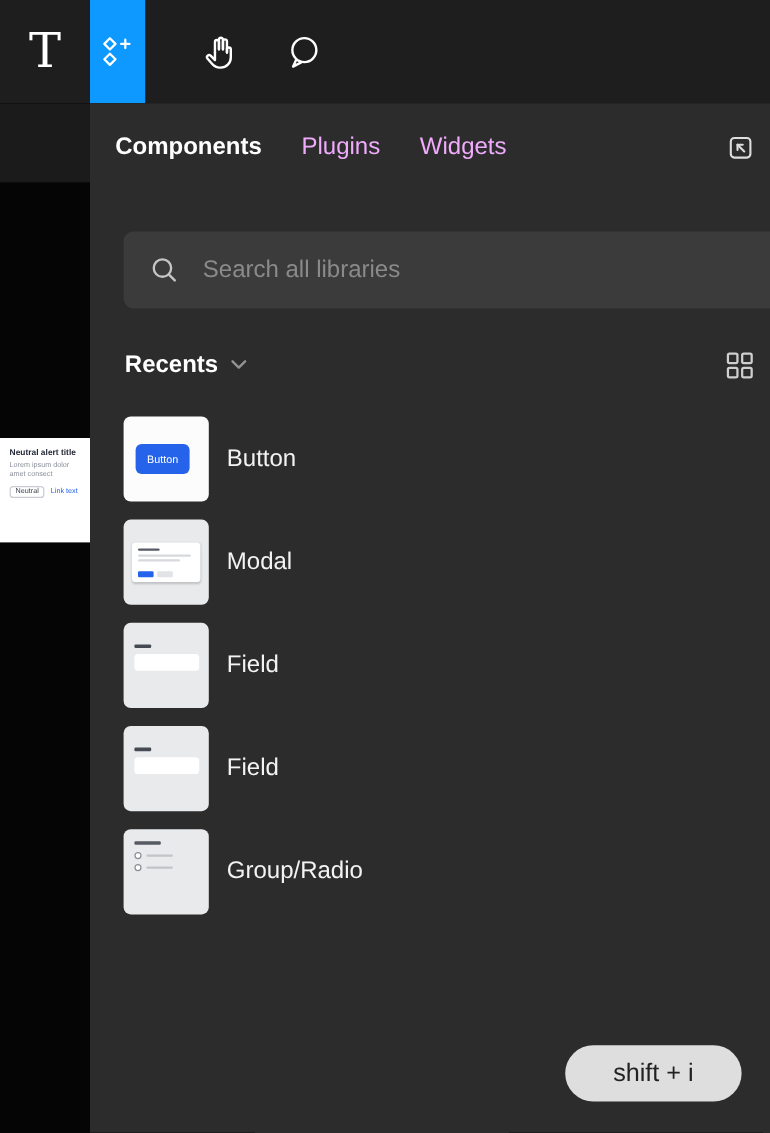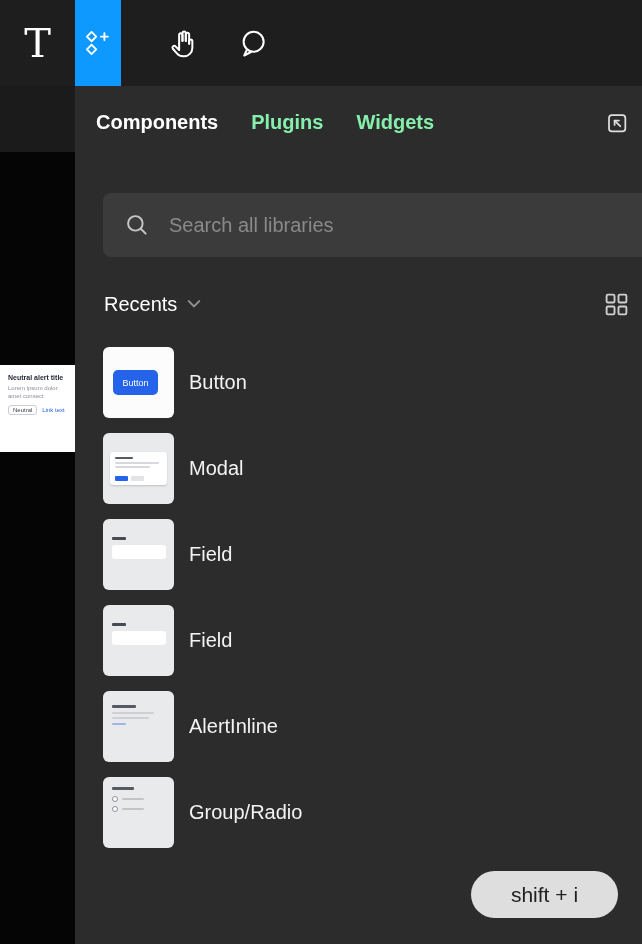--- a/index.html
+++ b/index.html
@@ -55,21 +55,21 @@
 
   
   .panel {
     position:absolute; left:75px; top:86px; width:567px; height:858px;
     background:#2c2c2c; overflow:hidden;
   }
   .tabbar {
     position:relative; height:72px;
     display:flex; align-items:center; gap:33px; padding-left:21px;
   }
-  .tab { font-size:20px; color:#86efac; cursor:pointer; white-space:nowrap;font-weight:bold; }
+  .tab { font-size:20px; color:#f0abfc; cursor:pointer; white-space:nowrap; }
   .tab.active { color:#ffffff; font-weight:600; }
   .corner-btn {
     position:absolute; right:11px; top:21px; width:30px; height:30px;
     background:transparent; border:none; cursor:pointer;
     display:flex; align-items:center; justify-content:center;
   }
 
   .searchbar {
     margin:35px 0 0 28px; width:595px; height:64px;
     background:#3b3b3c; border-radius:8px;
@@ -80,21 +80,21 @@
     margin-left:19px; width:420px;
     font-family:"Liberation Sans", sans-serif;
     font-size:20px; color:#e6e6e6;
   }
   .searchbar input::placeholder { color:#8a8a8a; }
 
   .section-head {
     margin-top:34px; height:26px;
     display:flex; align-items:center; padding:0 12px 0 29px;
   }
-  .section-title { font-size:20px; font-weight:400; color:#ffffff; cursor:pointer; }
+  .section-title { font-size:20px; font-weight:700; color:#ffffff; cursor:pointer; }
   .section-chevron { margin-left:10px; display:flex; align-items:center; cursor:pointer; }
   .grid-btn {
     margin-left:auto; background:transparent; border:none; cursor:pointer;
     width:28px; height:28px; display:flex; align-items:center; justify-content:center;
   }
 
   .list { margin-top:30px; }
   .row {
     height:71px; margin-bottom:15px;
     display:flex; align-items:center; padding-left:28px; cursor:pointer;
@@ -279,29 +279,20 @@
       </div>
 
       <div class="row">
         <div class="thumb">
           <div class="tf-label"></div>
             <div class="tf-input"></div>
         </div>
         <span class="row-label">Field</span>
       </div>
 
-      <div class="row">
-        <div class="thumb">
-          <div class="ta-t"></div>
-            <div class="ta-1"></div>
-            <div class="ta-2"></div>
-            <div class="ta-3"></div>
-        </div>
-        <span class="row-label">AlertInline</span>
-      </div>
 
 
       <div class="row">
         <div class="thumb">
           <div class="tr-title"></div>
             <div class="tr-c1"></div>
             <div class="tr-l1"></div>
           <div class="tr-c2"></div>
             <div class="tr-l2"></div>
         </div>

